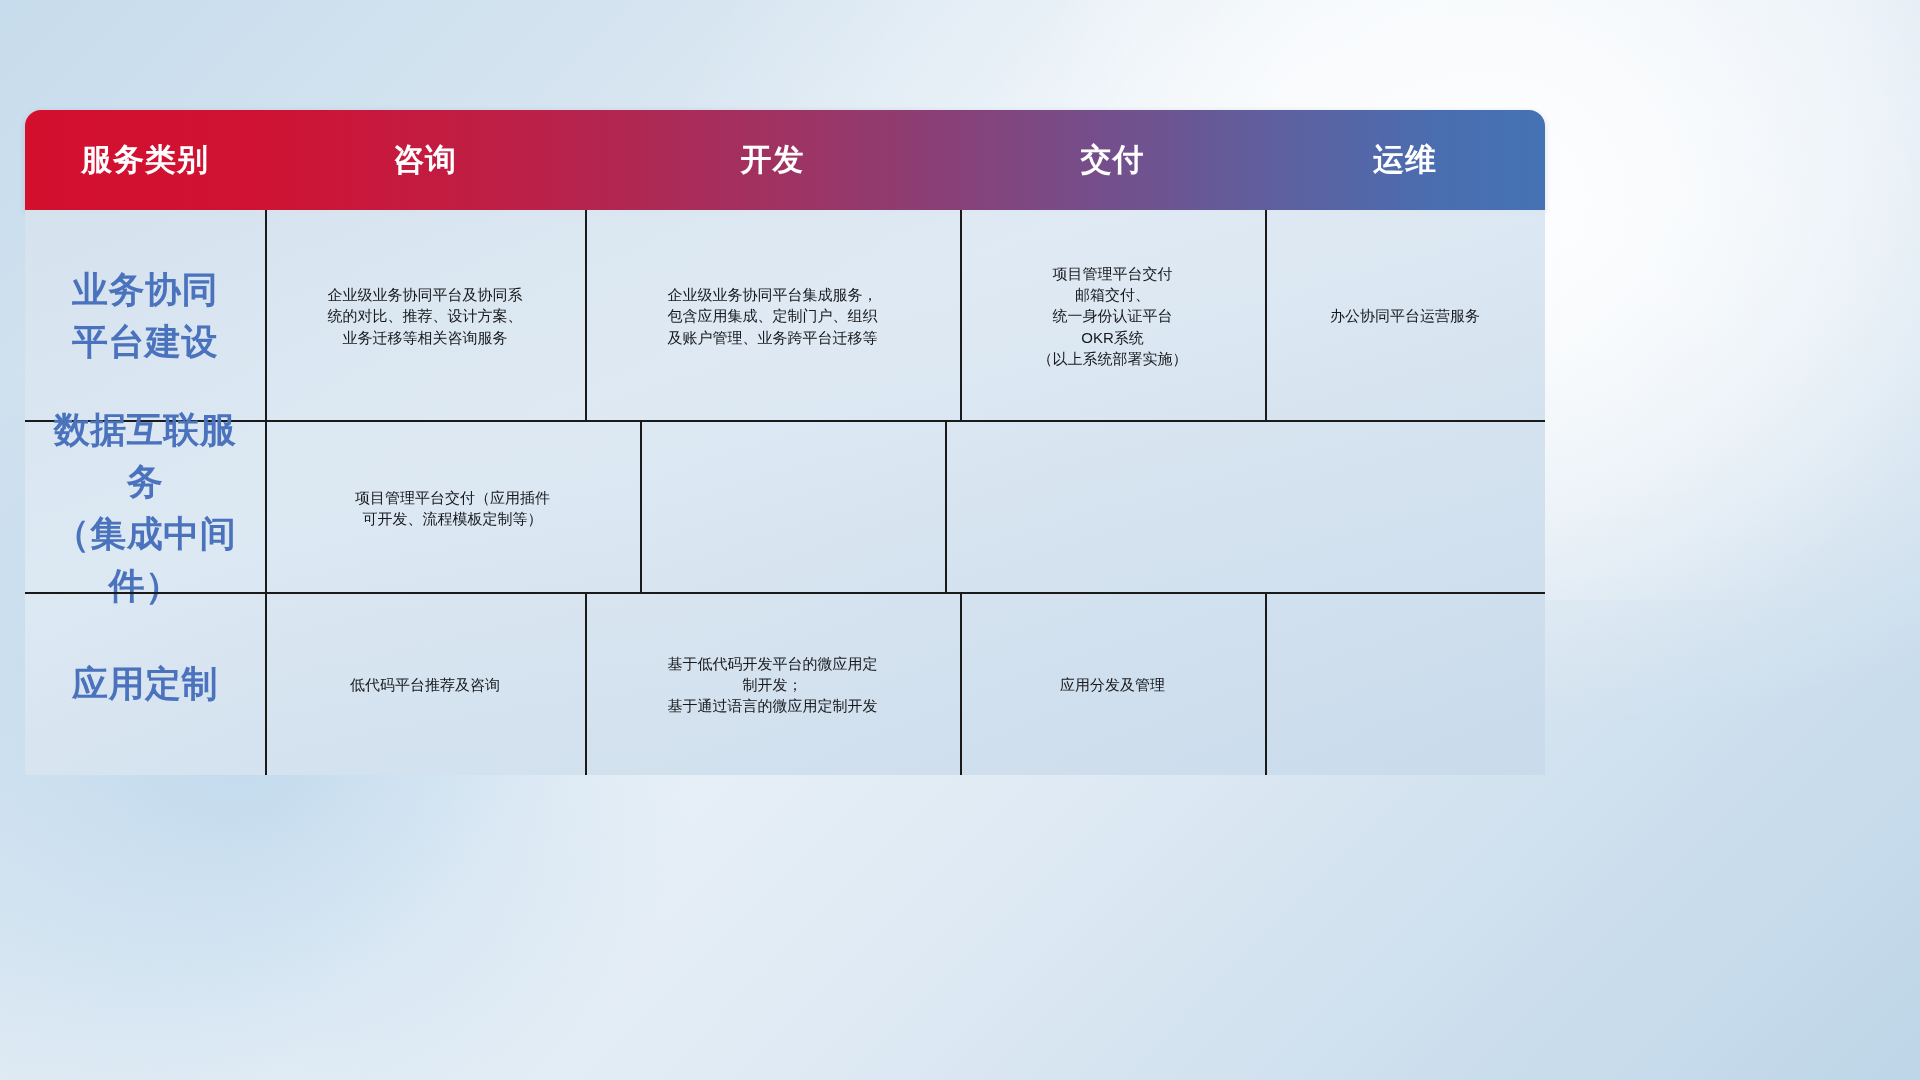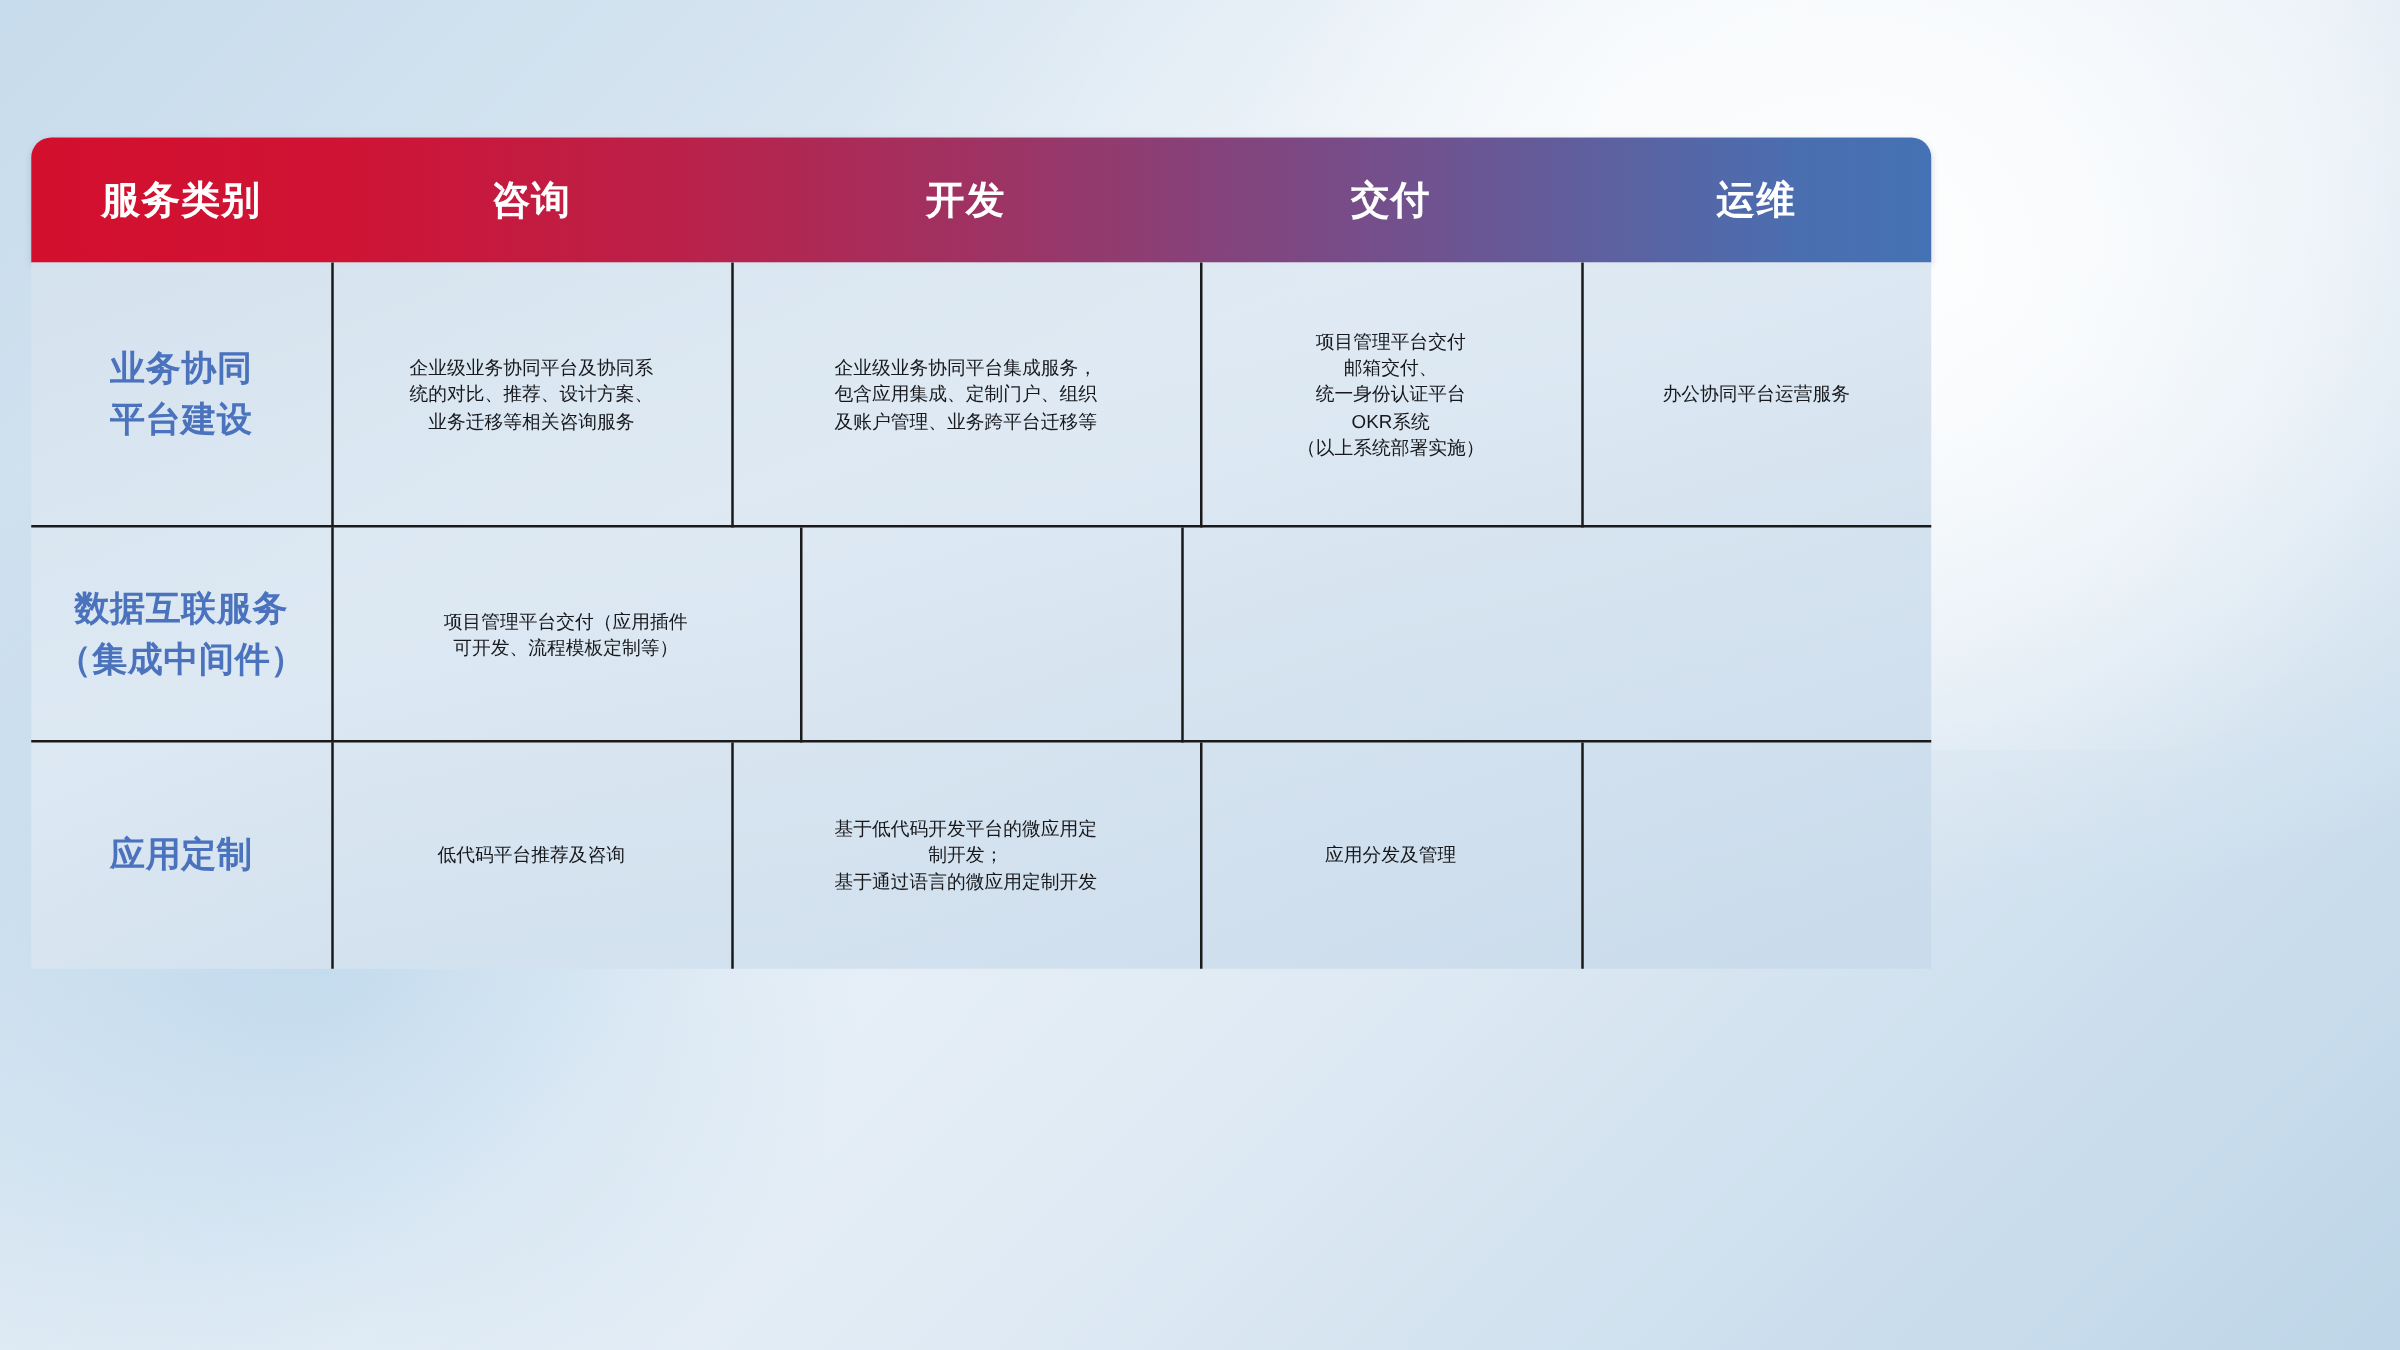--- a/index.html
+++ b/index.html
@@ -132,21 +132,21 @@
 
   .c1 { width: 240px; }
   .c2 { width: 320px; }
   .c3 { width: 375px; }
   .c4 { width: 305px; }
   .c5 { width: 280px; }
 
   .cat {
     color: #4a72bd;
     font-weight: 700;
-    font-size: 28px;
+    font-size: 36px;
     line-height: 1.45;
     letter-spacing: 0.5px;
   }
 </style>
 </head>
 <body>
 
 <div class="bg-glow"></div>
 <div class="bg-glow-left"></div>
 

